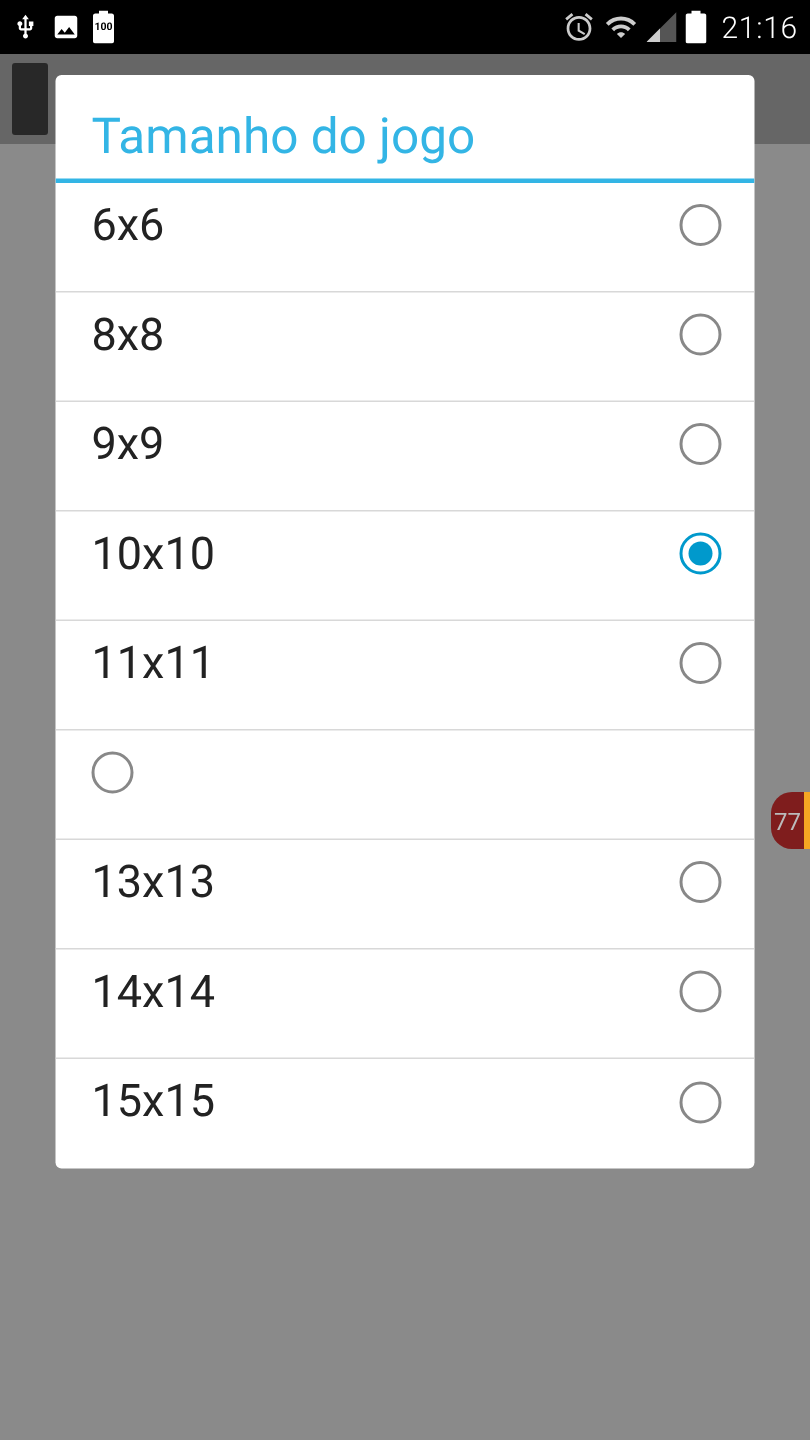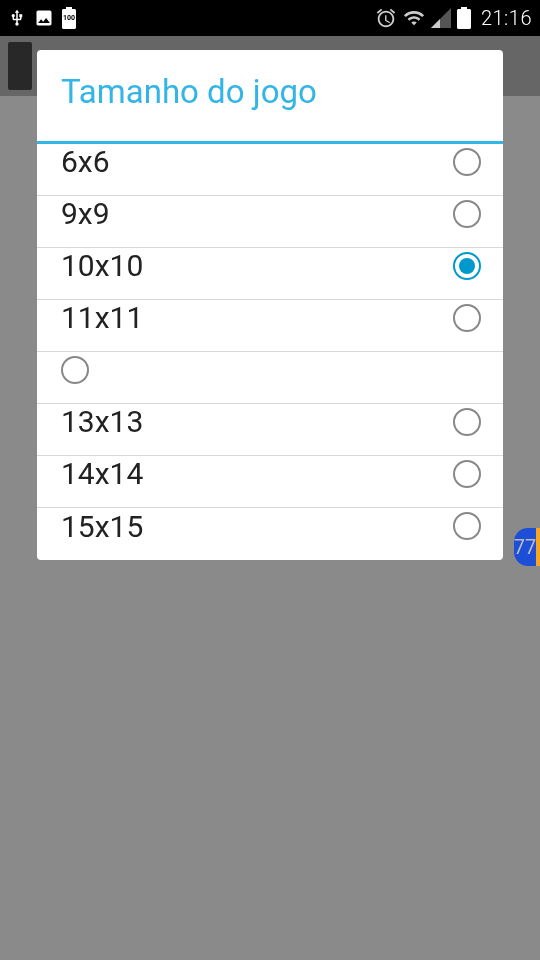--- a/index.html
+++ b/index.html
@@ -64,36 +64,36 @@
       border-radius: 4px;
       display: flex;
       flex-direction: column;
       max-height: 908px;
       overflow: hidden;
     }
     .dialog-title {
       color: #33b5e5;
       font-size: 33px;
       font-weight: 400;
-      padding: 22px 24px 30px 24px;
+      padding: 22px 24px 8px 24px;
     }
     .dialog-divider-blue {
       height: 3px;
       background: #33b5e5;
       margin: 0;
     }
     .options-list {
       flex: 1;
       overflow: hidden;
     }
     .option-row {
       display: flex;
       align-items: center;
       justify-content: space-between;
-      height: 52px;
+      height: 73px;
       padding: 0 22px 16px 24px;
       border-bottom: 1px solid #d8d8d8;
       cursor: pointer;
     }
     .option-row:last-child { border-bottom: none; }
     .option-label {
       font-size: 30px;
       color: #222;
       font-weight: 400;
     }
@@ -132,23 +132,23 @@
       width: 100%;
       height: 100%;
       cursor: pointer;
     }
     .side-indicator {
       position: absolute;
       right: 0;
       top: 528px;
       width: 26px;
       height: 38px;
-      background: #1d4ed8;
+      background: #7f1d1d;
       color: #bbb;
-      font-size: 20px;
+      font-size: 16px;
       display: flex;
       align-items: center;
       justify-content: center;
       border-radius: 14px 0 0 14px;
       border-right: 4px solid #f6a623;
     }
   </style>
 </head>
 <body>
 
@@ -206,20 +206,24 @@
 <div class="overlay">
   <div class="dialog">
     <div class="dialog-title">Tamanho do jogo</div>
     <div class="dialog-divider-blue"></div>
     <div class="options-list" id="options-list">
         <div class="option-row">
           <span class="option-label">6x6</span>
           <span class="radio"></span>
         </div>
         <div class="option-row">
+          <span class="option-label">8x8</span>
+          <span class="radio"></span>
+        </div>
+        <div class="option-row">
           <span class="option-label">9x9</span>
           <span class="radio"></span>
         </div>
         <div class="option-row">
           <span class="option-label">10x10</span>
           <span class="radio selected"></span>
         </div>
         <div class="option-row">
           <span class="option-label">11x11</span>
           <span class="radio"></span>

